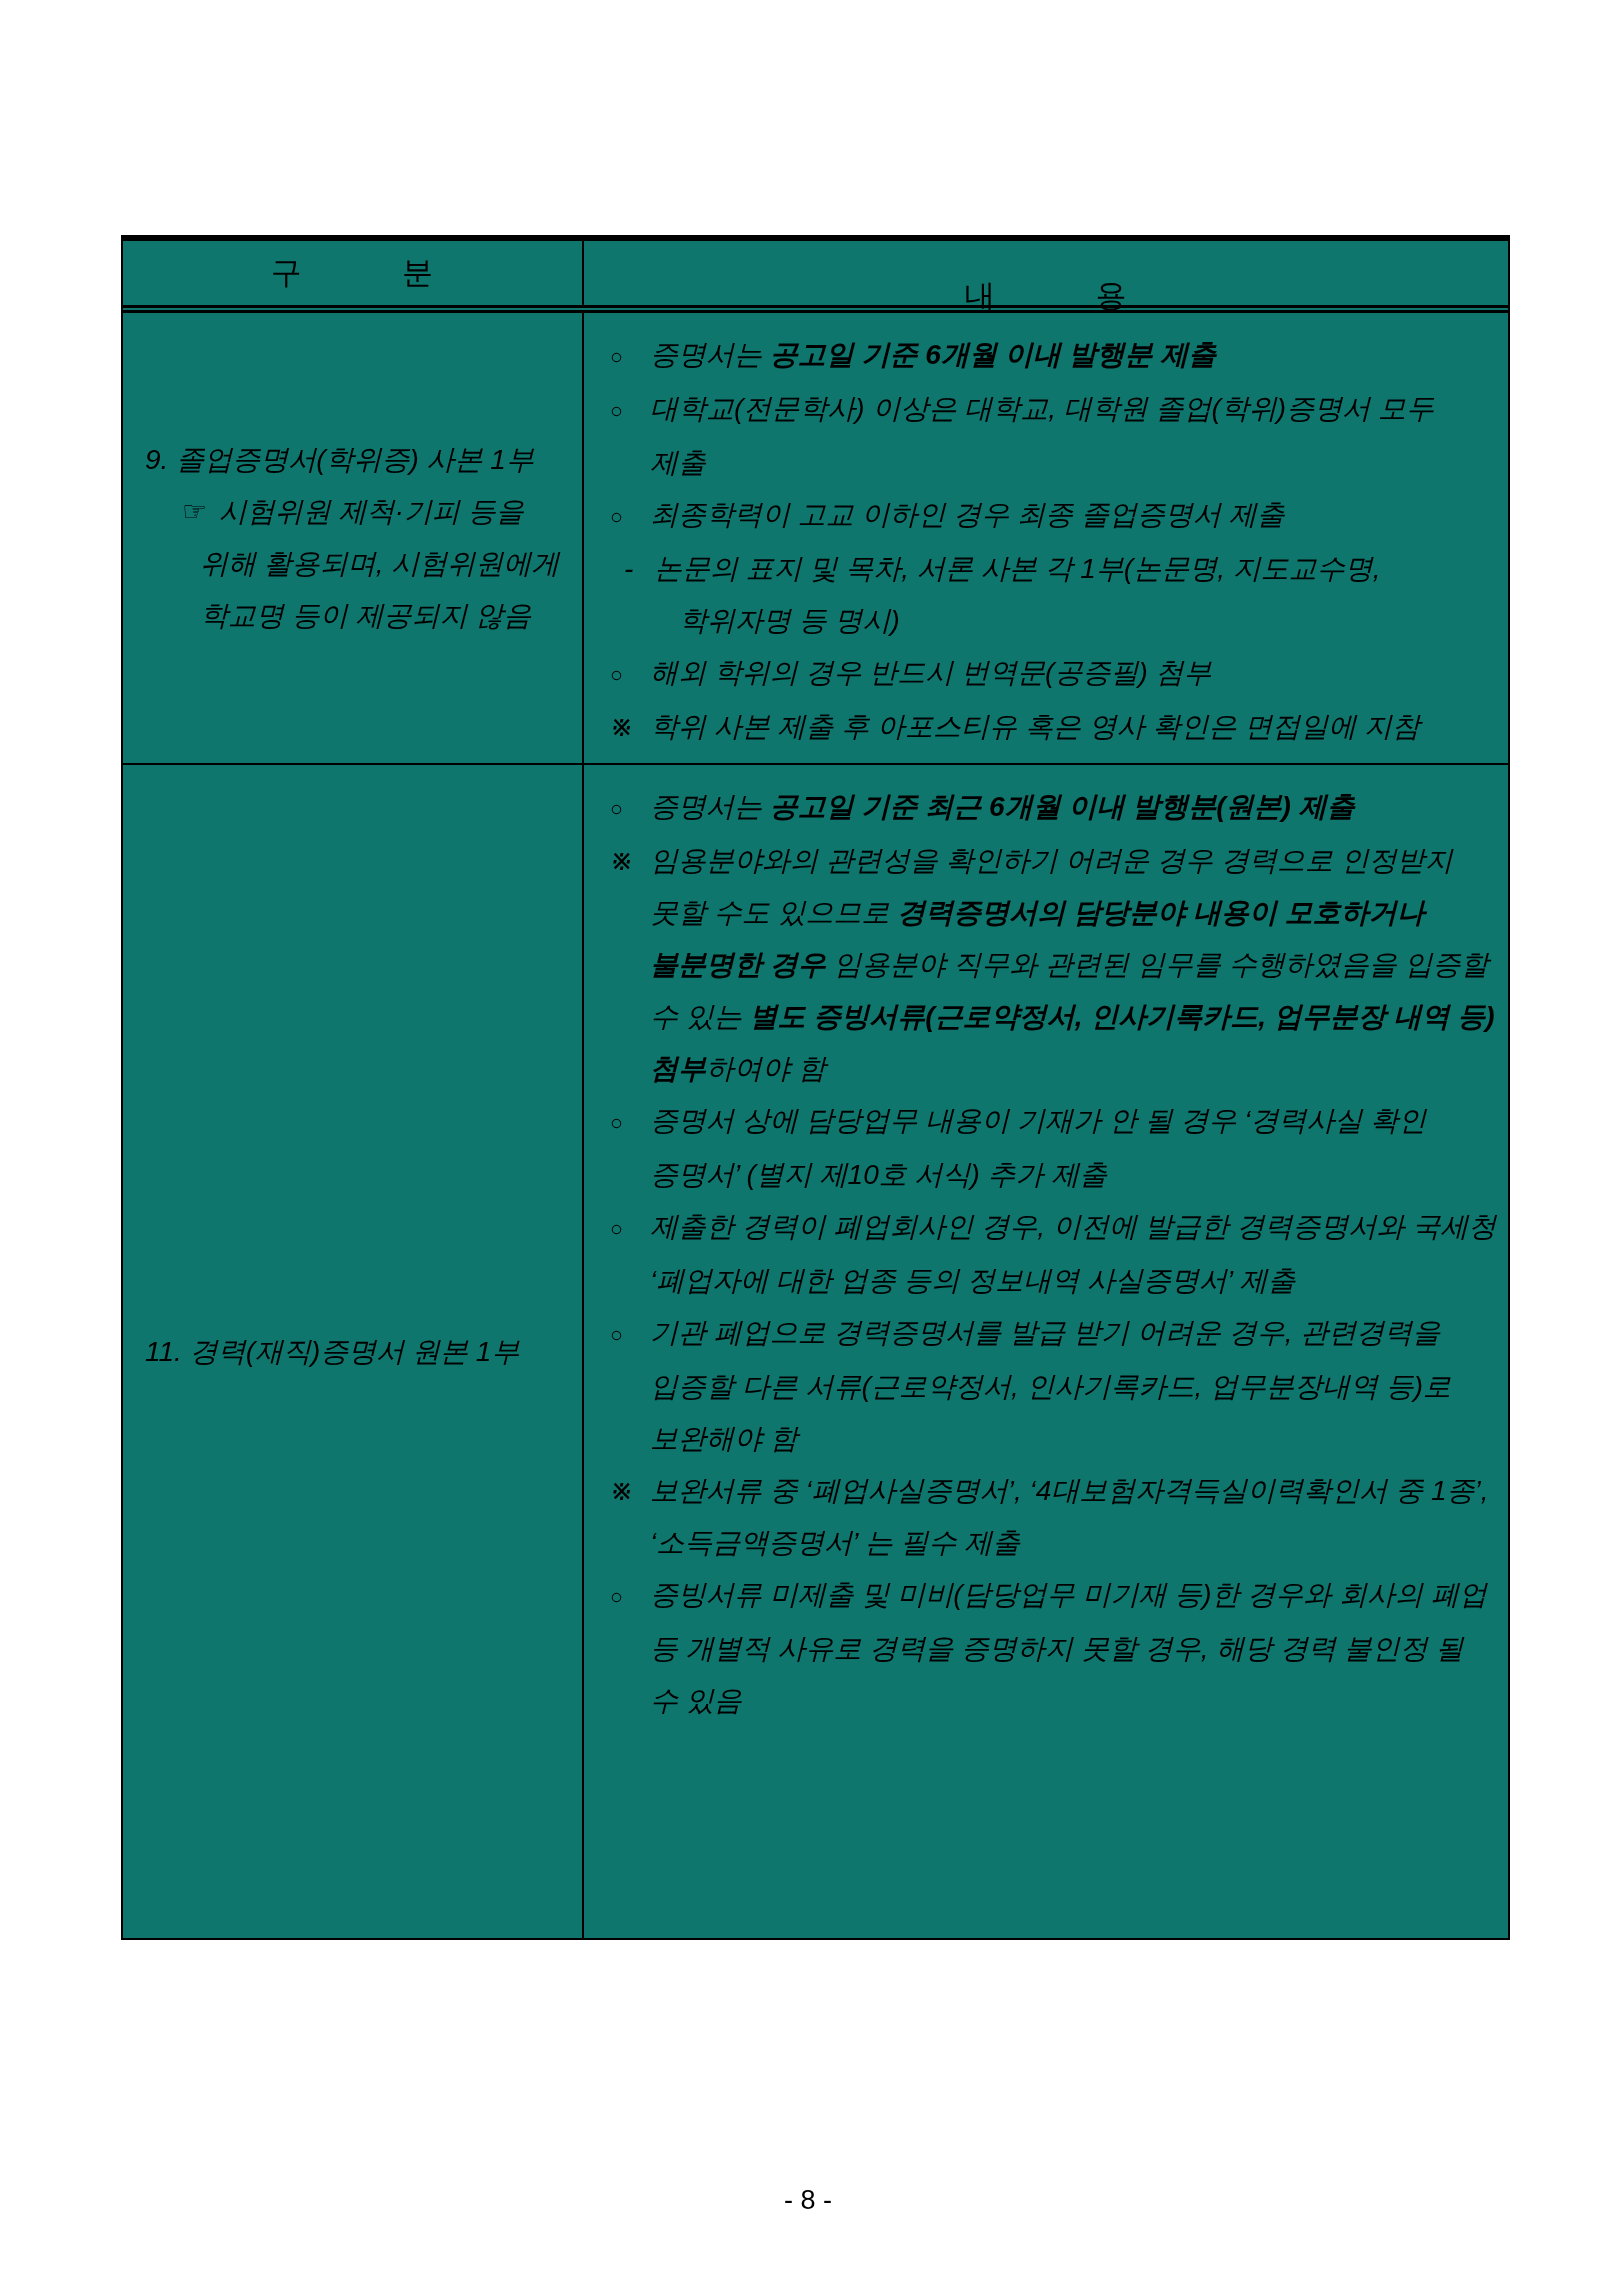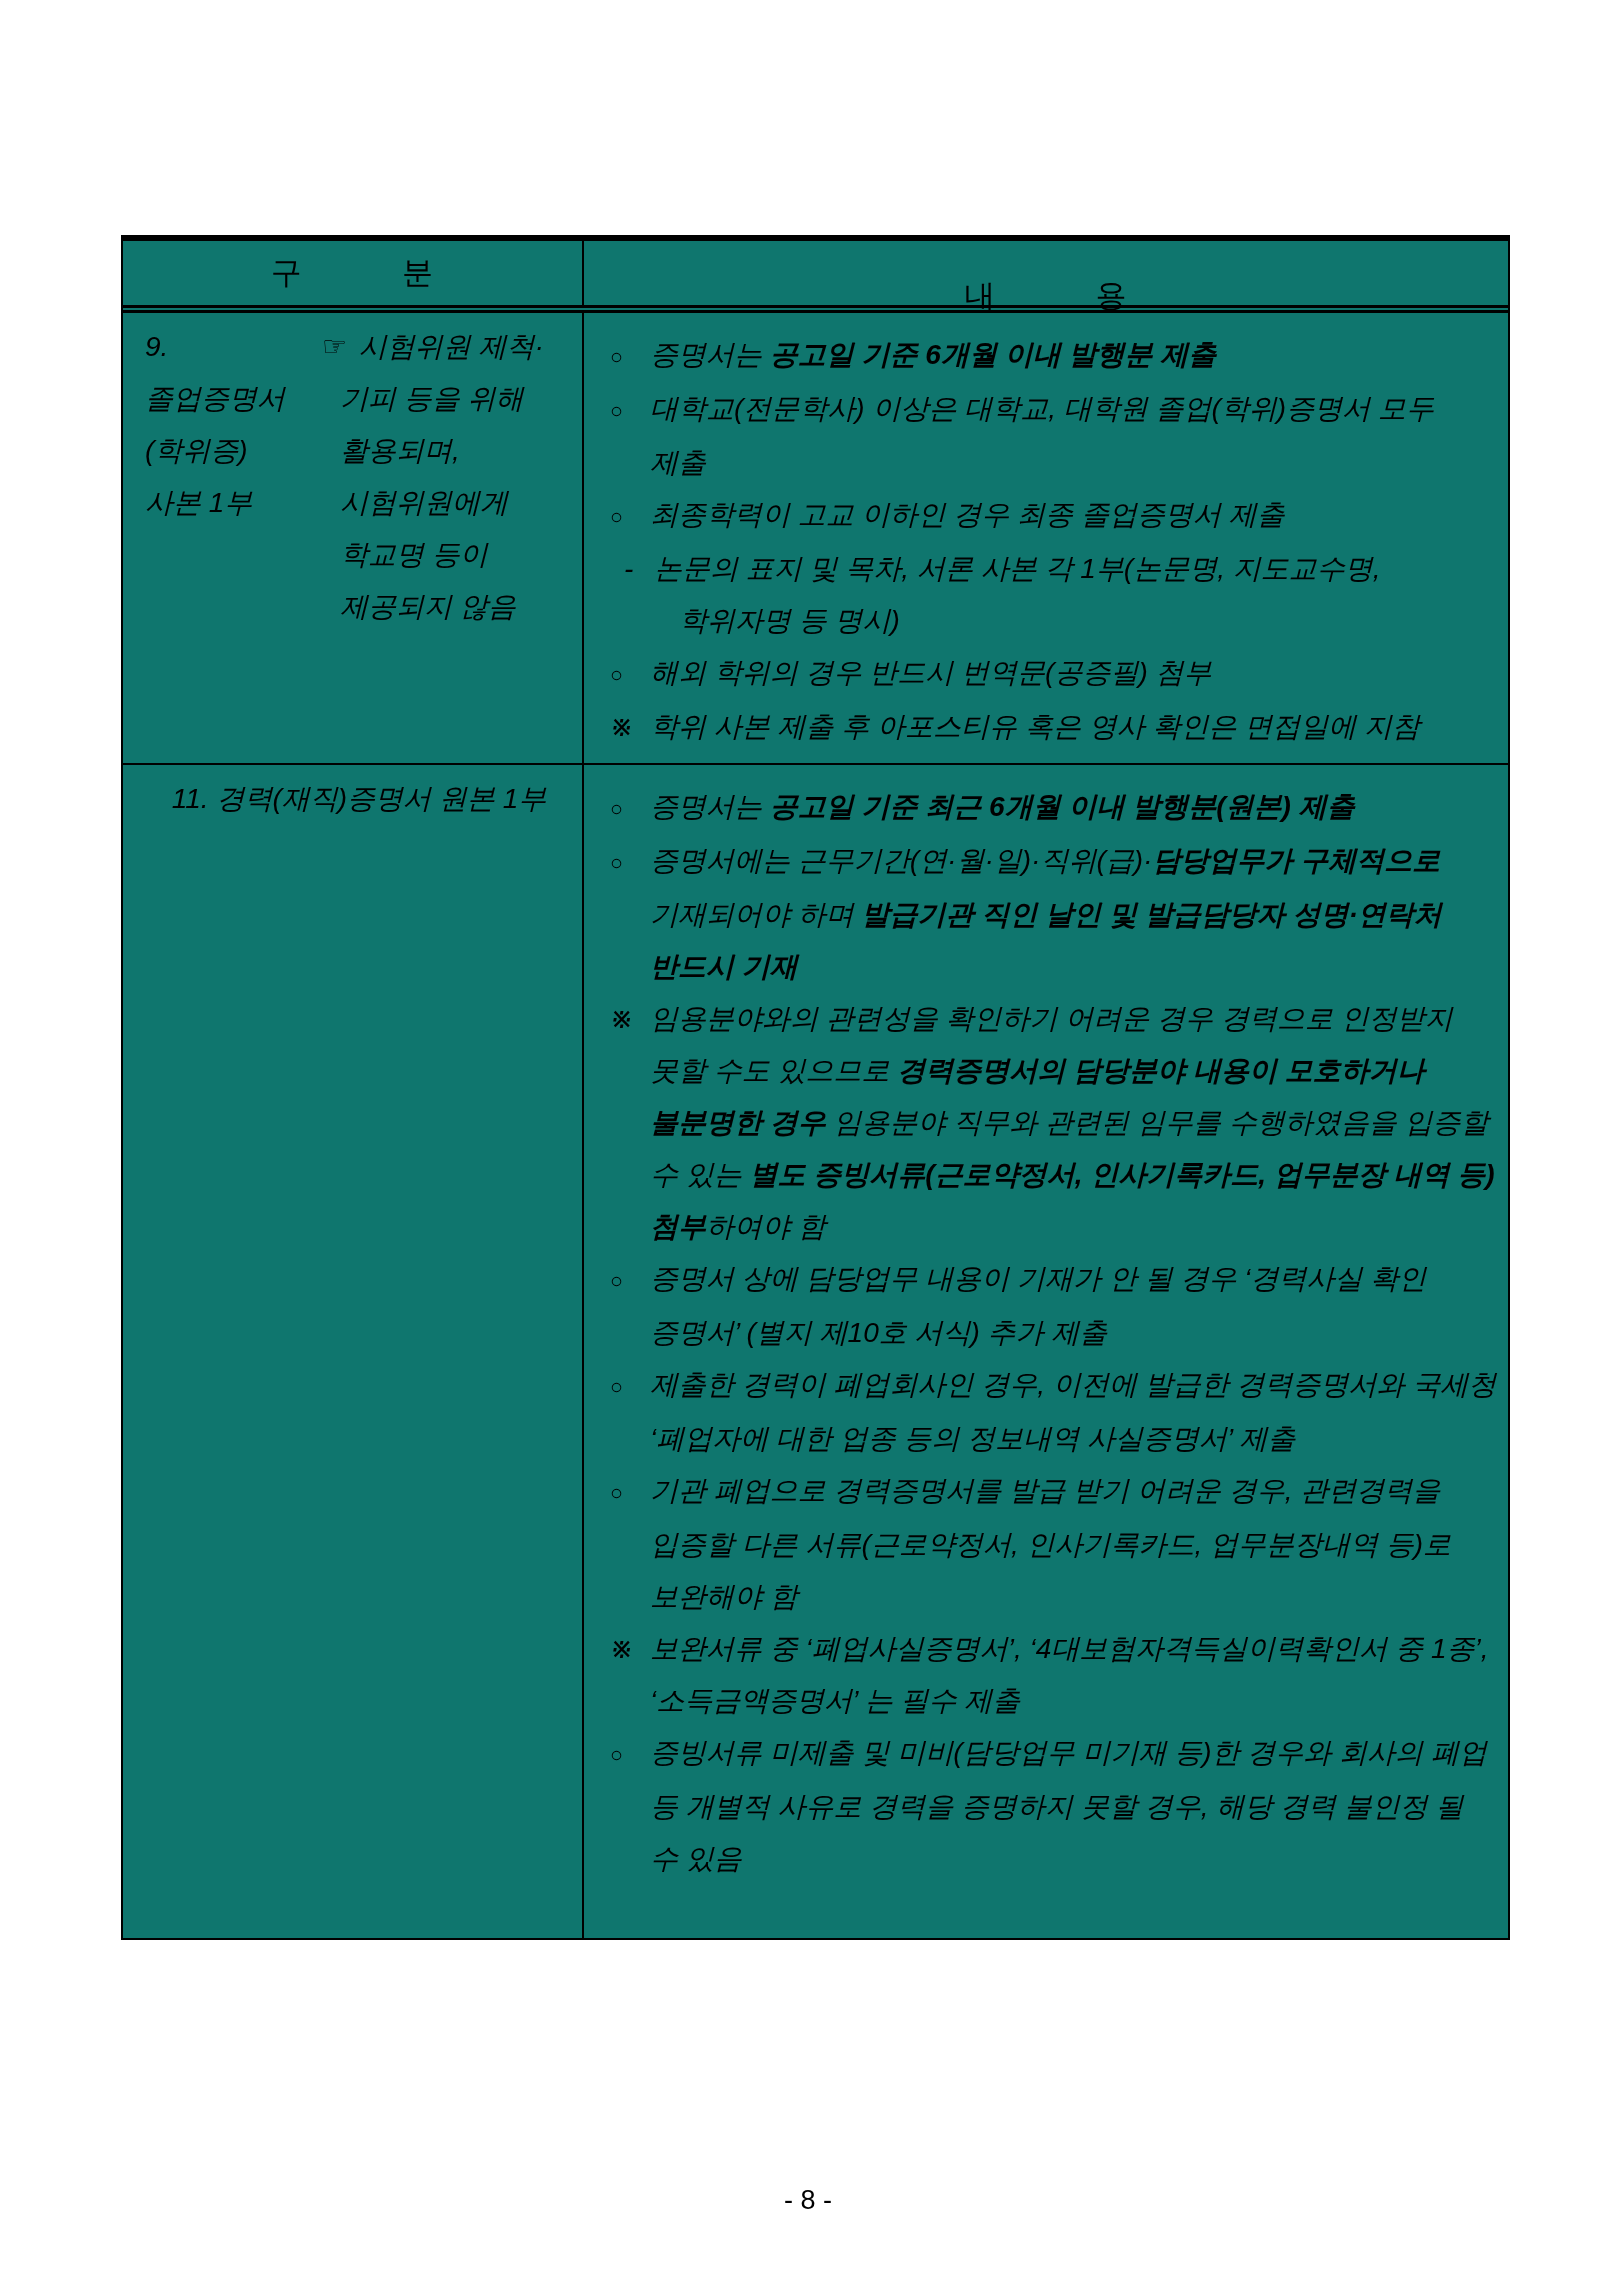--- a/index.html
+++ b/index.html
@@ -25,21 +25,21 @@
   }
   .th.left{width:461px;box-sizing:border-box;border-right:2px solid #000;}
   .th.right{flex:1;margin-top:46px;}
   .trow{display:flex;}
   .trow + .trow{border-top:2px solid #000;}
   #rows .trow:nth-child(1){min-height:450px;}
   #rows .trow:nth-child(2){min-height:1173px;}
   .td{box-sizing:border-box;font-size:28px;line-height:52px;word-break:keep-all;font-style:italic;}
   .td.left{
     width:461px;border-right:2px solid #000;
-    display:flex;justify-content:center;
+    display:flex;flex-direction:column;justify-content:center;
     padding:7.8px 9px 7.8px 22px;
   }
   .td.right{flex:1;padding:15.6px 11.7px 10.4px 26px;}
   .para{margin:0;}
   .para.ref{padding-left:55px;text-indent:-18px;}
   .para.ref .lmarker{padding-right:11.7px;}
   .item{padding-left:40px;text-indent:-40px;}
   .item .marker{display:inline-block;text-indent:0;width:40px;}
   .item .marker.circ{font-size:21.5px;}
   .item.sub{padding-left:69px;text-indent:-55px;}
@@ -72,21 +72,20 @@
           <div class="item"><span class="marker circ">○</span><span>해외 학위의 경우 반드시 번역문(공증필) 첨부</span></div>
           <div class="item"><span class="marker">※</span><span>학위 사본 제출 후 아포스티유 혹은 영사 확인은 면접일에 지참</span></div>
         </div>
       </section>
       <section class="trow">
         <div class="td left">
           <div class="para">11. 경력(재직)증명서 원본 1부</div>
         </div>
         <div class="td right">
           <div class="item"><span class="marker circ">○</span><span>증명서는 </span><span class="b">공고일 기준 최근 6개월 이내 발행분(원본) 제출</span></div>
-          <div class="item"><span class="marker circ">○</span><span>증명서에는 근무기간(연·월·일)·직위(급)·</span><span class="b">담당업무가 구체적으로</span><span> 기재되어야 하며 </span><span class="b">발급기관 직인 날인 및 발급담당자 성명·연락처 반드시 기재</span></div>
           <div class="item"><span class="marker">※</span><span>임용분야와의 관련성을 확인하기 어려운 경우 경력으로 인정받지 못할 수도 있으므로 </span><span class="b">경력증명서의 담당분야 내용이 모호하거나 불분명한 경우</span><span> 임용분야 직무와 관련된 임무를 수행하였음을 입증할 수 있는 </span><span class="b">별도 증빙서류(근로약정서, 인사기록카드, 업무분장 내역 등) 첨부</span><span>하여야 함</span></div>
           <div class="item"><span class="marker circ">○</span><span>증명서 상에 담당업무 내용이 기재가 안 될 경우 ‘경력사실 확인 증명서’ (별지 제10호 서식) 추가 제출</span></div>
           <div class="item"><span class="marker circ">○</span><span>제출한 경력이 폐업회사인 경우, 이전에 발급한 경력증명서와 국세청 ‘폐업자에 대한 업종 등의 정보내역 사실증명서’  제출</span></div>
           <div class="item"><span class="marker circ">○</span><span>기관 폐업으로 경력증명서를 발급 받기 어려운 경우, 관련경력을 입증할 다른 서류(근로약정서, 인사기록카드, 업무분장내역 등)로 보완해야 함</span></div>
           <div class="item"><span class="marker">※</span><span>보완서류 중 ‘폐업사실증명서’, ‘4대보험자격득실이력확인서 중 1종’, ‘소득금액증명서’ 는 필수 제출</span></div>
           <div class="item"><span class="marker circ">○</span><span>증빙서류 미제출 및 미비(담당업무 미기재 등)한 경우와 회사의 폐업 등 개별적 사유로 경력을 증명하지 못할 경우, 해당 경력 불인정 될 수 있음</span></div>
         </div>
       </section>
     </div>
 </div>

